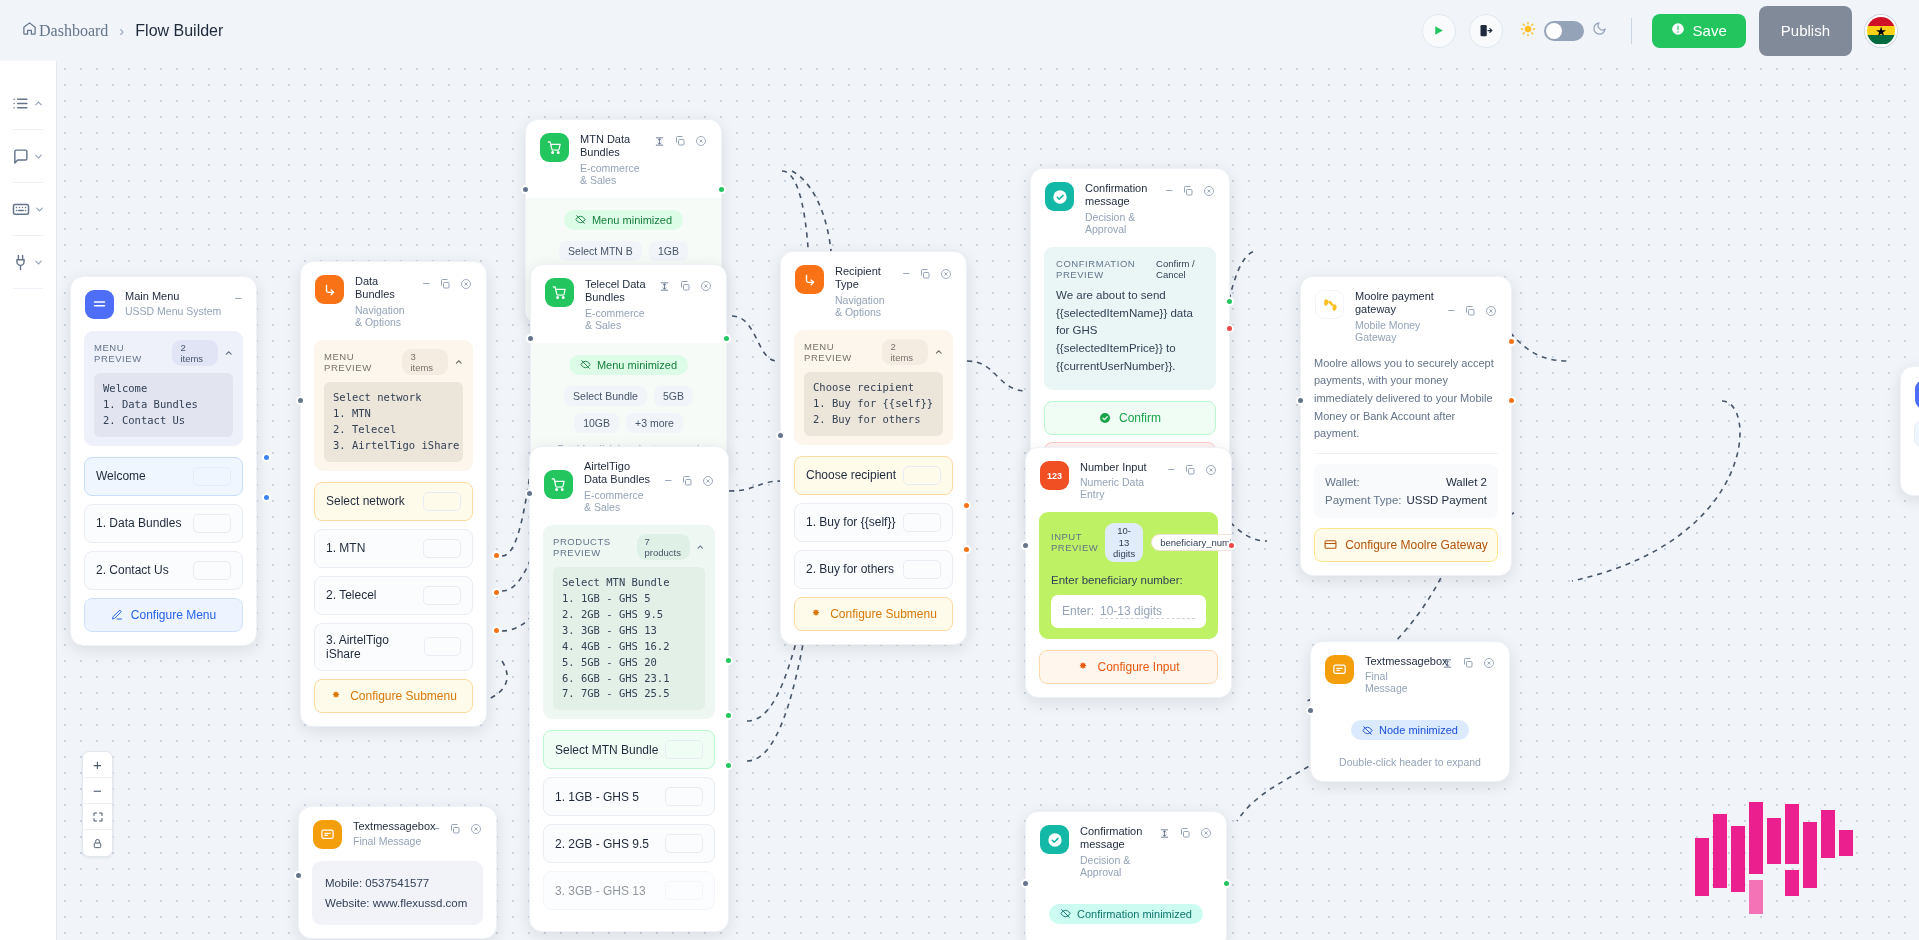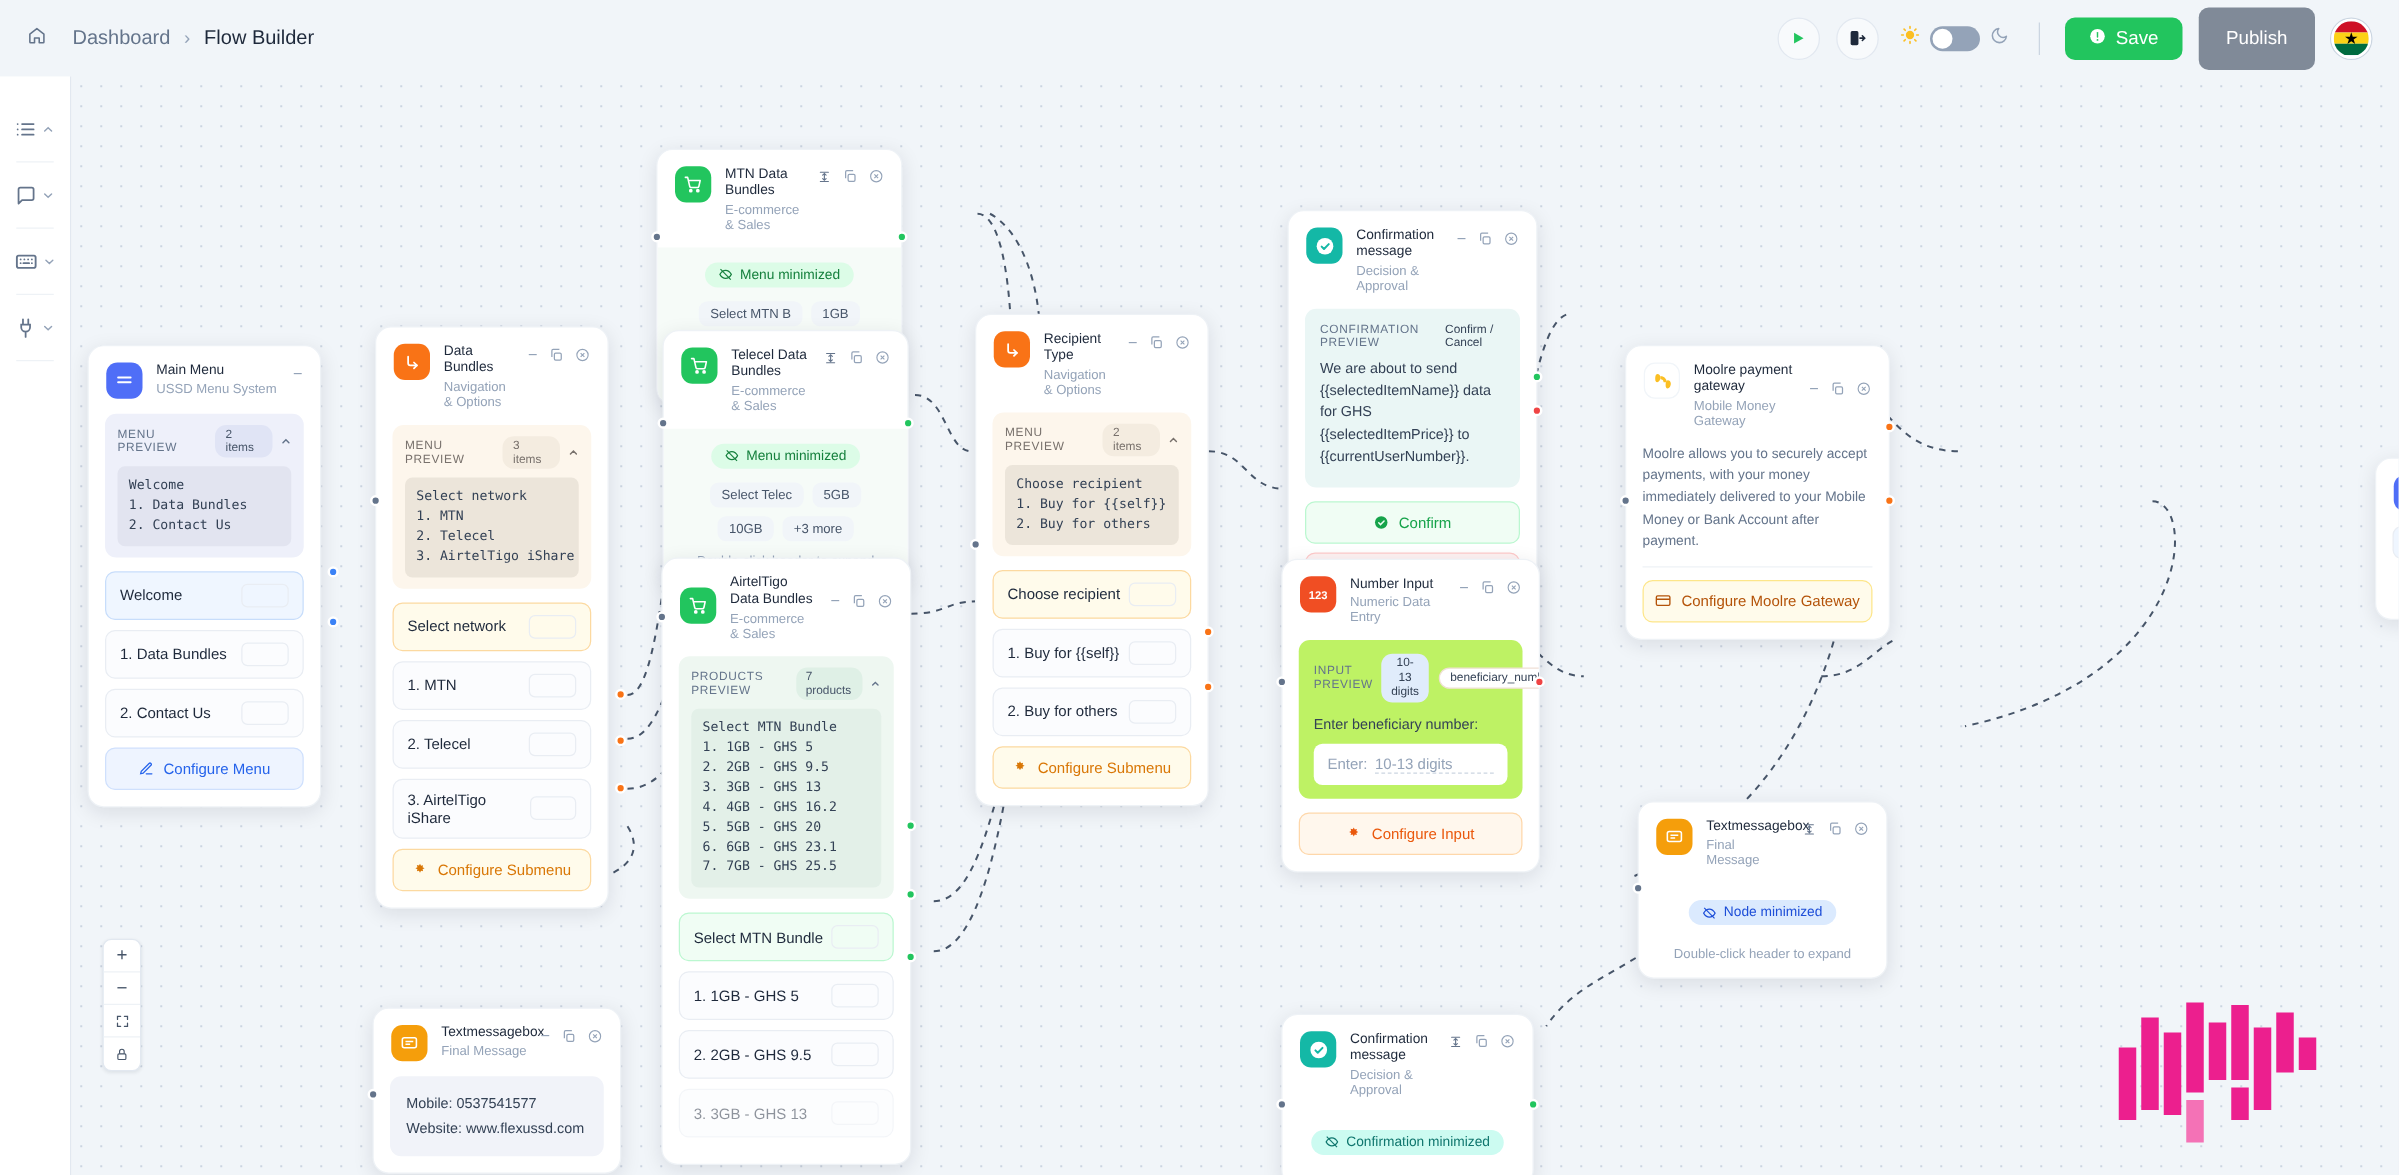--- a/index.html
+++ b/index.html
@@ -10,21 +10,21 @@
   }
   .app { position: relative; width: 1919px; height: 940px; }
 
   
   .header {
     position: absolute; top: 0; left: 0; width: 1919px; height: 61px;
     background: #f1f5f9; display: flex; align-items: center;
     padding: 0 22px; z-index: 50;
   }
   .breadcrumb { display: flex; align-items: center; gap: 11px; font-size: 16px; }
-  .bc-home { display: flex; align-items: center; gap: 21px; color: #64748b; }
+  .bc-home { display: flex; align-items: center; gap: 2px; color: #64748b; font-family: Liberation Serif, serif; }
   .bc-sep { color: #94a3b8; font-size: 15px; }
   .bc-current { color: #1e293b; font-size: 16px; }
   .header-spacer { flex: 1; }
   .header-tools { display: flex; align-items: center; gap: 13px; }
   .circ-btn {
     width: 34px; height: 34px; border-radius: 50%; background: #f8fafc;
     border: 1px solid #e2e8f0; display: flex; align-items: center;
     justify-content: center; cursor: pointer;
   }
   .theme-group { display: flex; align-items: center; gap: 8px; margin: 0 4px; }
@@ -542,21 +542,21 @@
         <div style="text-align:center;margin:8px 0 9px;">
           <span class="chip-min">
             <svg width="11" height="11" viewBox="0 0 24 24" fill="none" stroke="#15803d" stroke-width="2">
                 <path d="M2 12s4-7 10-7 10 7 10 7-4 7-10 7S2 12 2 12z"></path>
                 <path d="M3 3l18 18"></path>
               </svg>
             <span>Menu minimized</span>
           </span>
         </div>
         <div class="min-chips">
-          <span class="min-chip">Select Telec</span>
+          <span class="min-chip">Select Bundle</span>
           <span class="min-chip">5GB</span>
           <span class="min-chip">10GB</span>
           <span class="min-chip">+3 more</span>
         </div>
         <div class="dbl-hint">Double-click header to expand</div>
       </div>
     </div>
     <span class="port p-grey" style="left:469px; top:273px;"></span>
     <span class="port p-green" style="left:665px; top:273px;"></span>
 
@@ -833,20 +833,30 @@
           <span class="act">
             <svg width="12" height="12" viewBox="0 0 24 24" fill="none" stroke="#94a3b8" stroke-width="1.8">
                 <circle cx="12" cy="12" r="9"></circle>
                 <path d="M9 9l6 6M15 9l-6 6"></path>
               </svg>
           </span>
         </div>
       </div>
       <div class="node-body">
         <div style="font-size:11px;color:#64748b;line-height:1.6;padding-bottom:10px;border-bottom:1px solid #eef2f6;margin-bottom:10px;">Moolre allows you to securely accept payments, with your money immediately delivered to your Mobile Money or Bank Account after payment.</div>
+        <div class="kv-box">
+          <div class="kv-row">
+            <span class="kv-k">Wallet:</span>
+            <span class="kv-v">Wallet 2</span>
+          </div>
+          <div class="kv-row">
+            <span class="kv-k">Payment Type:</span>
+            <span class="kv-v">USSD Payment</span>
+          </div>
+        </div>
         <div class="cfg-btn" style="background:#fffbeb;color:#b45309;border:1px solid #fde68a;">
           <svg width="13" height="13" viewBox="0 0 24 24" fill="none" stroke="#b45309" stroke-width="2">
               <rect x="2" y="5" width="20" height="14" rx="2"></rect>
               <path d="M2 10h20"></path>
             </svg>
           <span>Configure Moolre Gateway</span>
         </div>
       </div>
     </div>
     <span class="port p-grey" style="left:1239px; top:335px;"></span>

